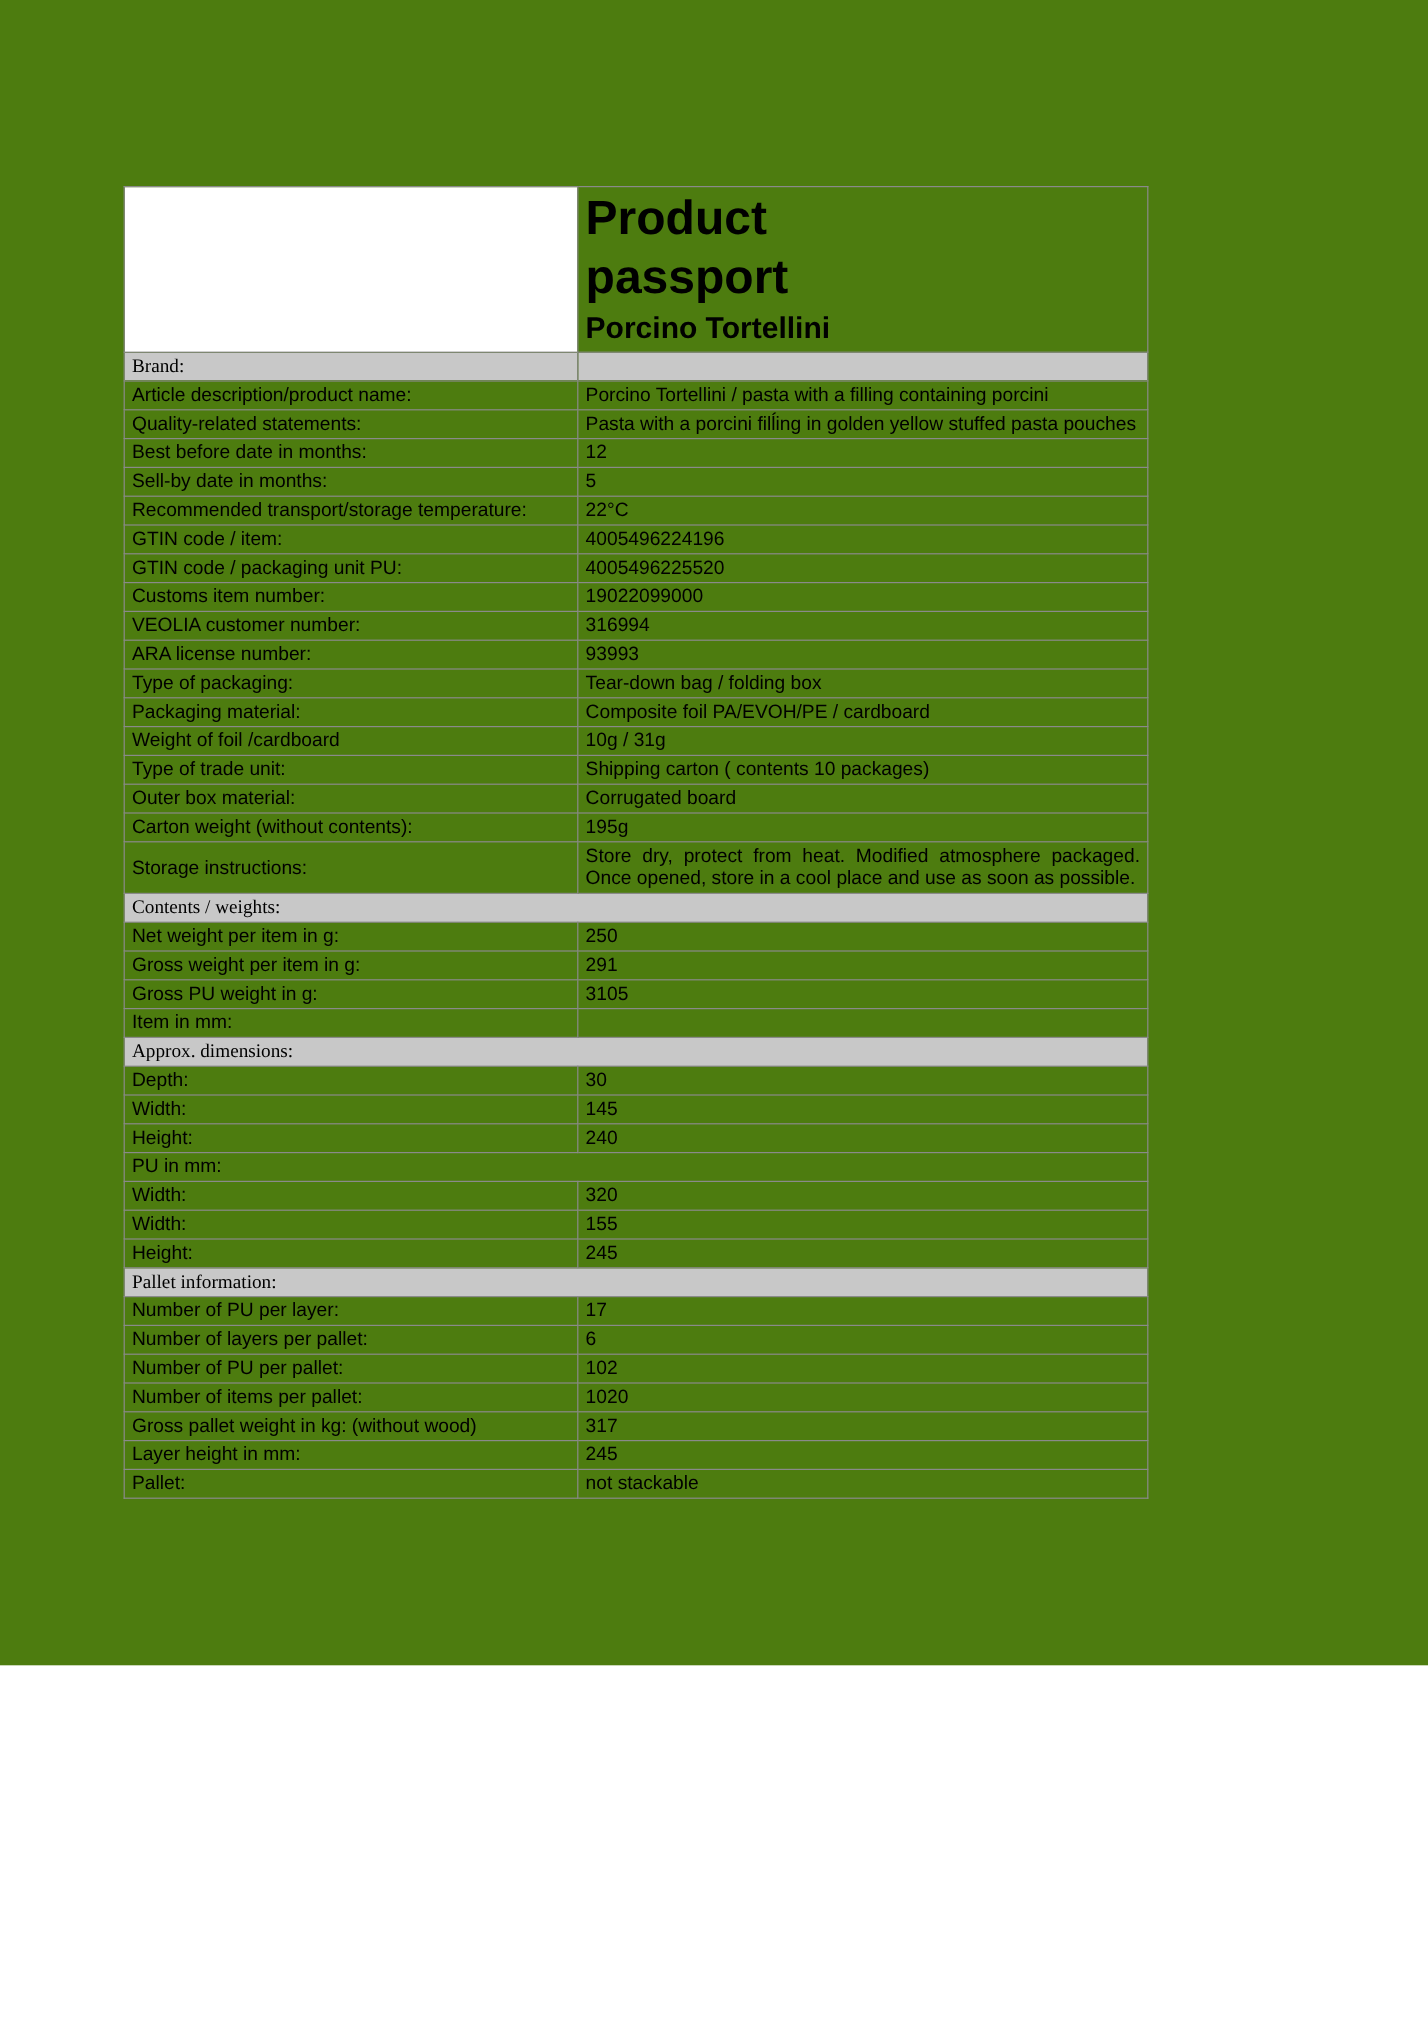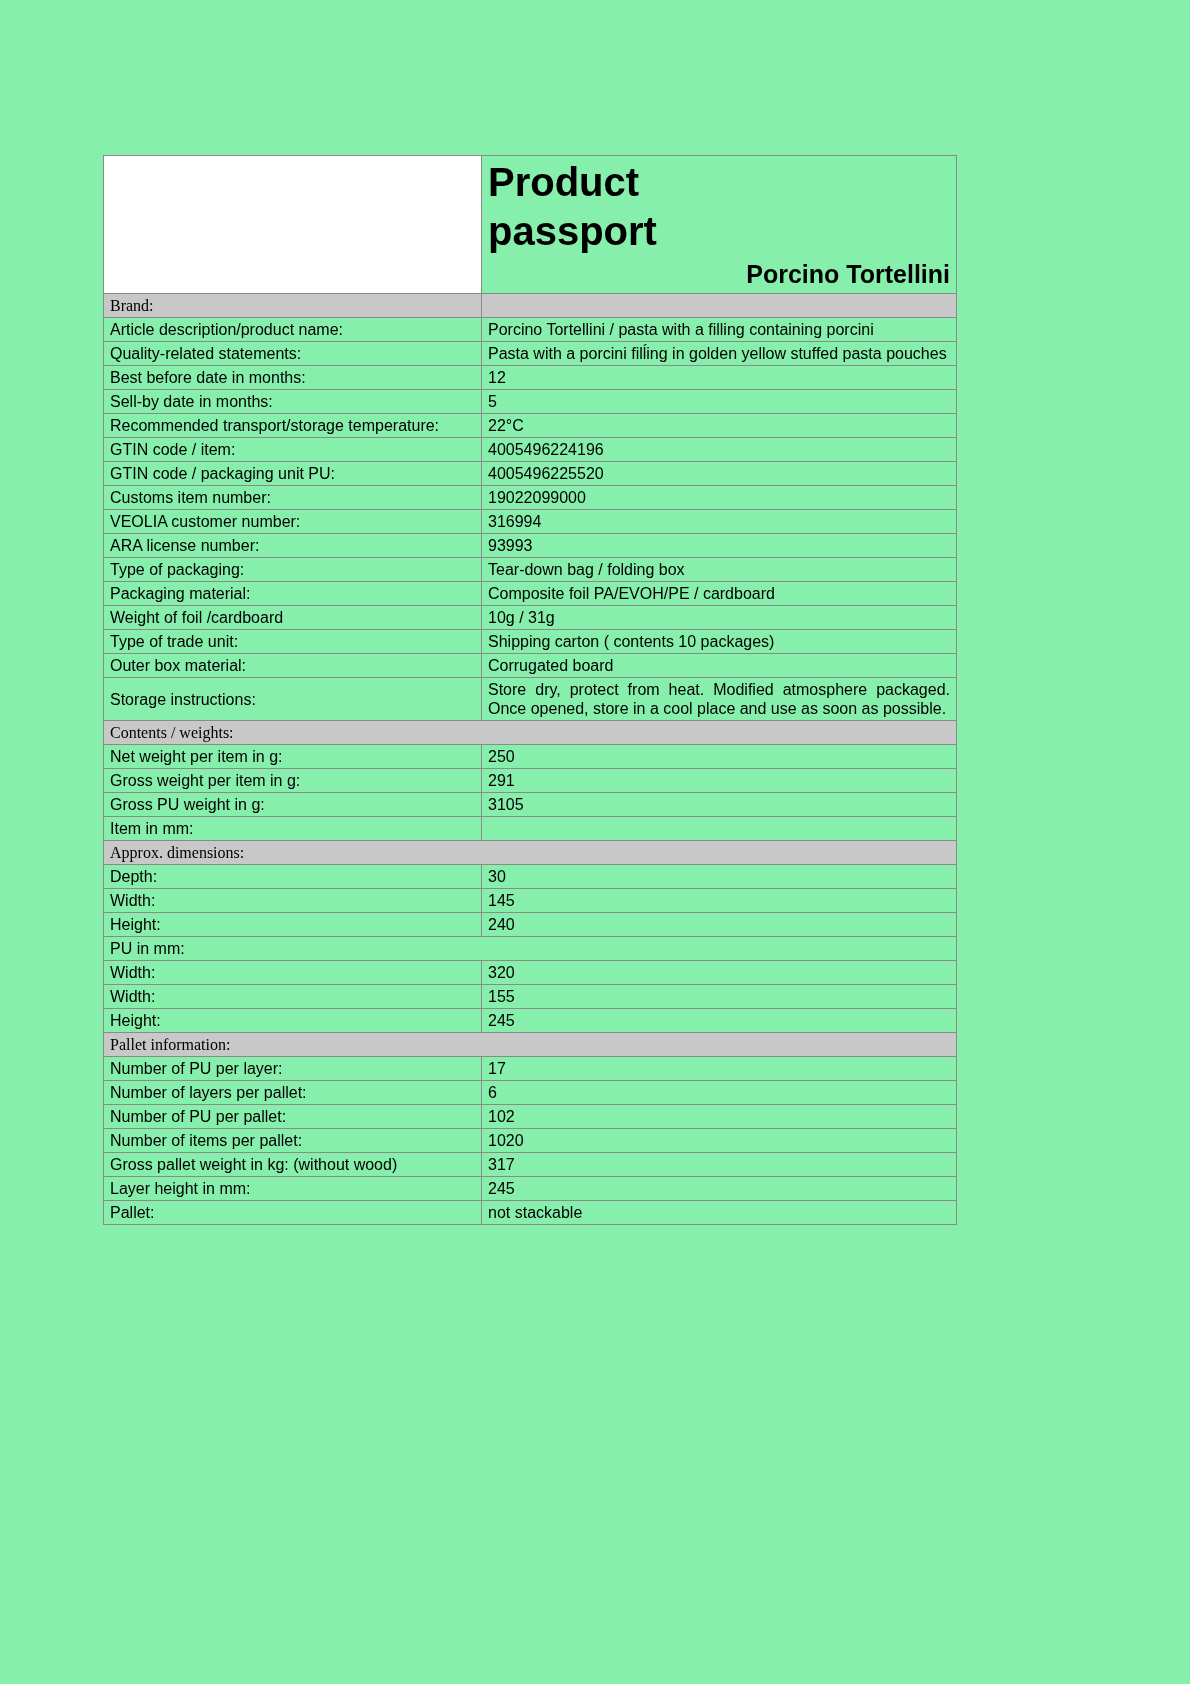--- a/index.html
+++ b/index.html
@@ -5,22 +5,22 @@
   html, body {
     margin: 0;
     padding: 0;
     background: #ffffff;
     font-family: "Liberation Sans", "DejaVu Sans", sans-serif;
     color: #000000;
   }
   .canvas {
     position: relative;
     width: 1190px;
-    height: 1684px;
-    background: #86efac;
+    height: 1388px;
+    background: #4d7c0f;
     overflow: hidden;
   }
   table.passport {
     position: absolute;
     left: 103px;
     top: 155px;
     width: 854px;
     border-collapse: collapse;
     table-layout: fixed;
     font-size: 16px;
@@ -49,21 +49,20 @@
     font-size: 40px;
     font-weight: bold;
     line-height: 49px;
     letter-spacing: 0px;
   }
   .title-product {
     font-size: 25px;
     font-weight: bold;
     line-height: 33px;
     margin-top: 2px;
-    text-align: right;
   }
   td.title-empty {
     background: #ffffff;
   }
 </style>
 </head>
 <body>
 
 <div class="canvas">
   <table class="passport">
@@ -138,20 +137,24 @@
         </tr>
         <tr>
           <td>Type of trade unit:</td>
           <td class="value">Shipping carton ( contents 10 packages)</td>
         </tr>
         <tr>
           <td>Outer box material:</td>
           <td class="value">Corrugated board</td>
         </tr>
         <tr>
+          <td>Carton weight (without contents):</td>
+          <td class="value">195g</td>
+        </tr>
+        <tr>
           <td>Storage instructions:</td>
           <td class="value justify">Store dry, protect from heat. Modified atmosphere packaged. Once opened, store in a cool place and use as soon as possible.</td>
         </tr>
         <tr>
           <td colspan="2" class="section">Contents / weights:</td>
         </tr>
         <tr>
           <td>Net weight per item in g:</td>
           <td class="value">250</td>
         </tr>

